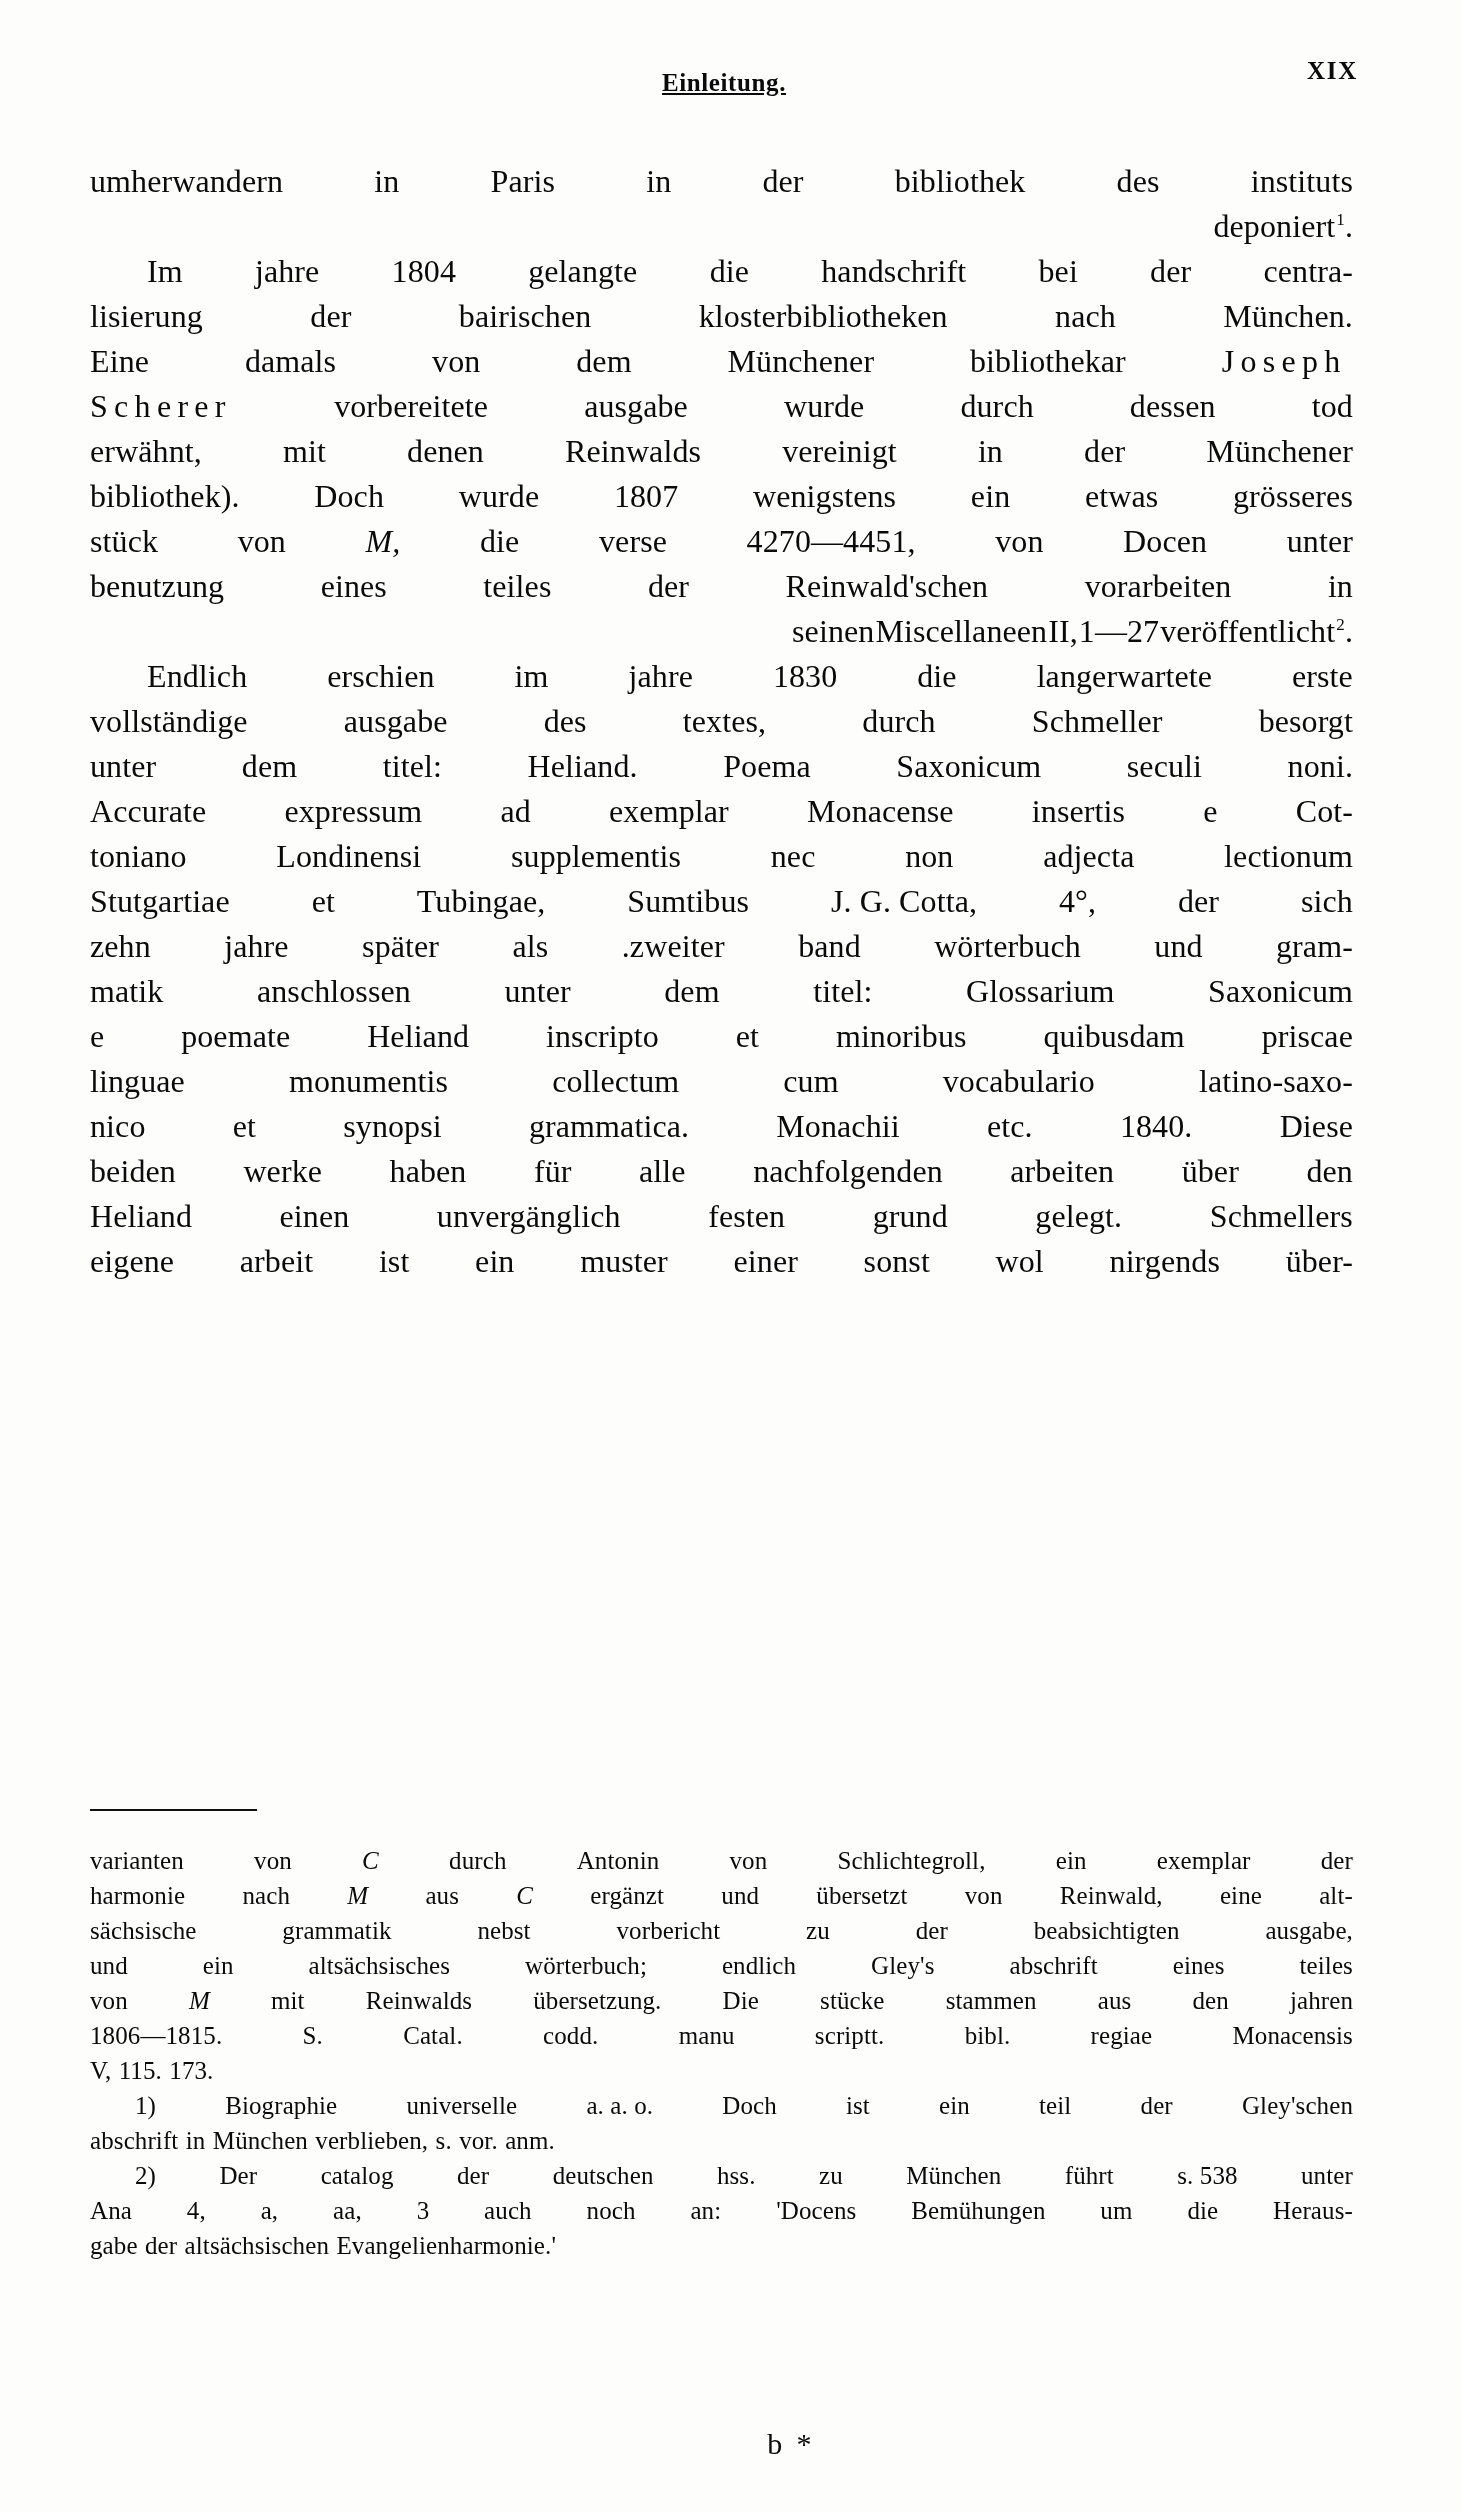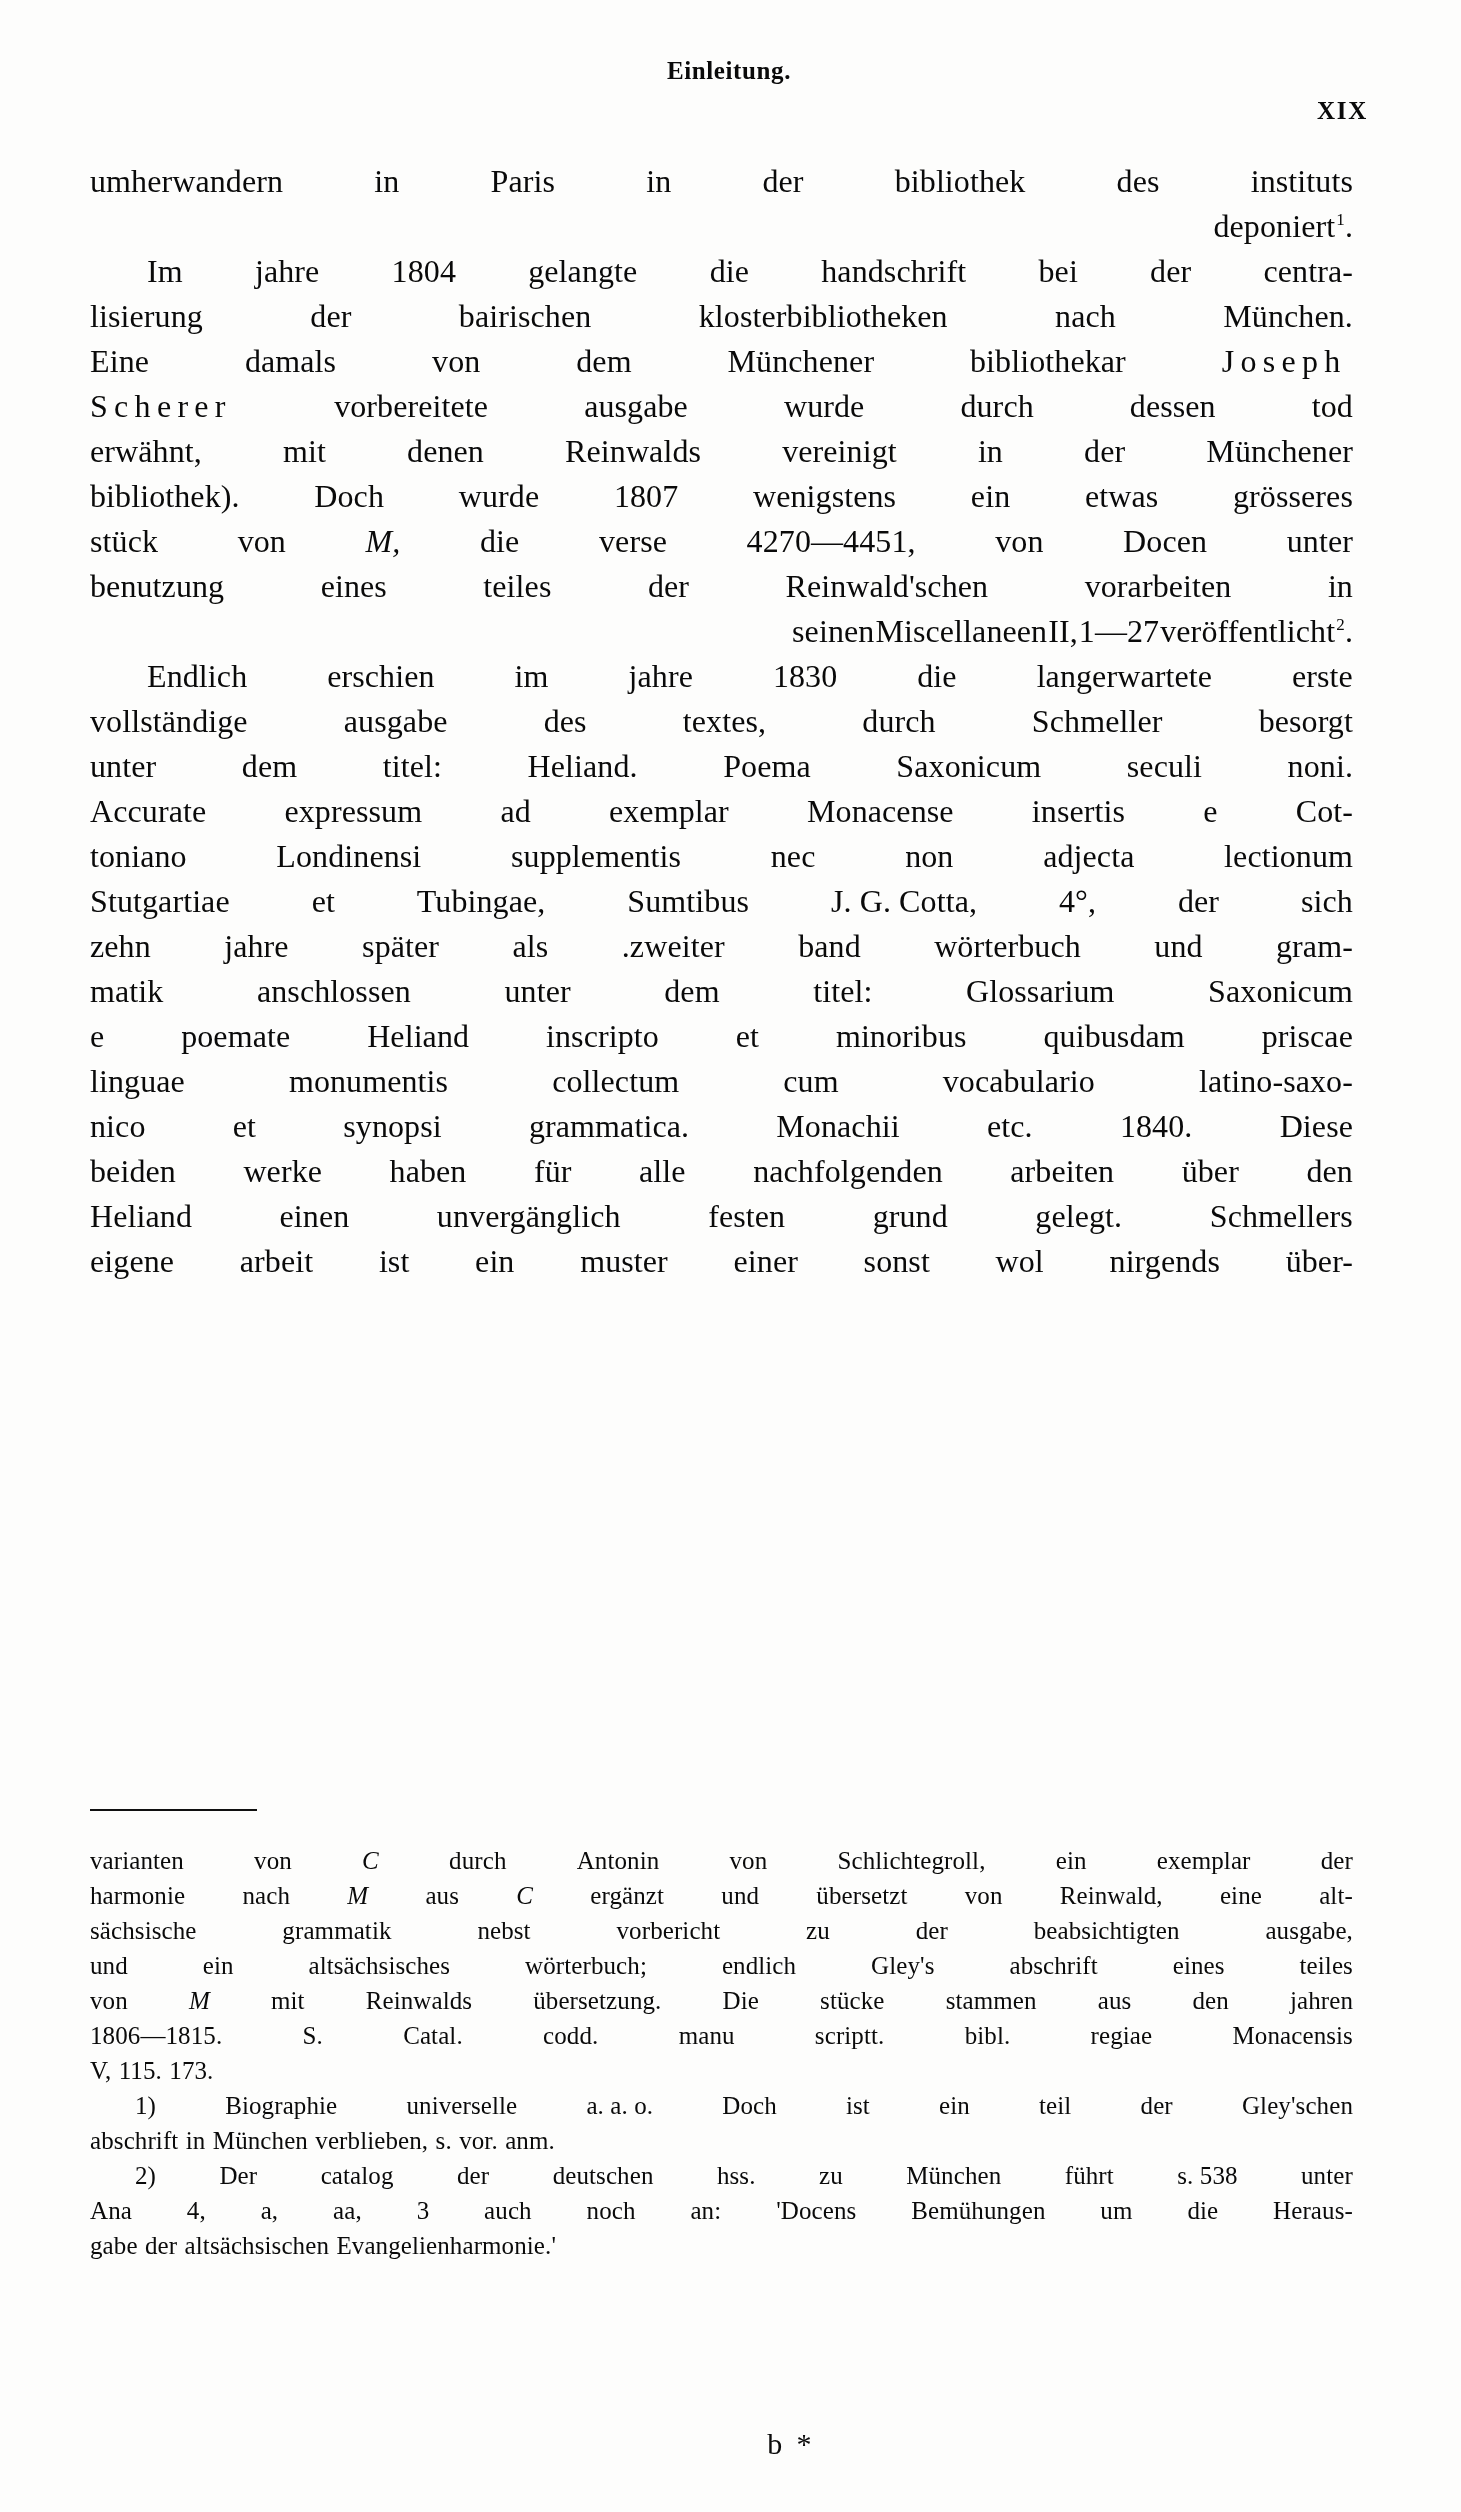--- a/index.html
+++ b/index.html
@@ -20,42 +20,42 @@
     height: 2512px;
     background: #fdfdfc;
     overflow: hidden;
     box-sizing: border-box;
   }
 
   
   .running-head {
     position: absolute;
     left: 90px;
-    right: 94px;
+    right: 104px;
     top: 57px;
     height: 40px;
     display: flex;
-    align-items: flex-start;
+    align-items: flex-end;
     justify-content: center;
+    text-decoration: underline;
   }
 
   .head-title {
     font-weight: bold;
     font-size: 25px;
     letter-spacing: 0.6px;
   }
 
   .head-folio {
     position: absolute;
     right: 0;
     top: 0;
     font-weight: bold;
     font-size: 25px;
     letter-spacing: 1.7px;
-    margin-top: 40px;
   }
 
   
   .body-block {
     position: absolute;
     left: 90px;
     top: 159px;
     width: 1263px;
   }
 

